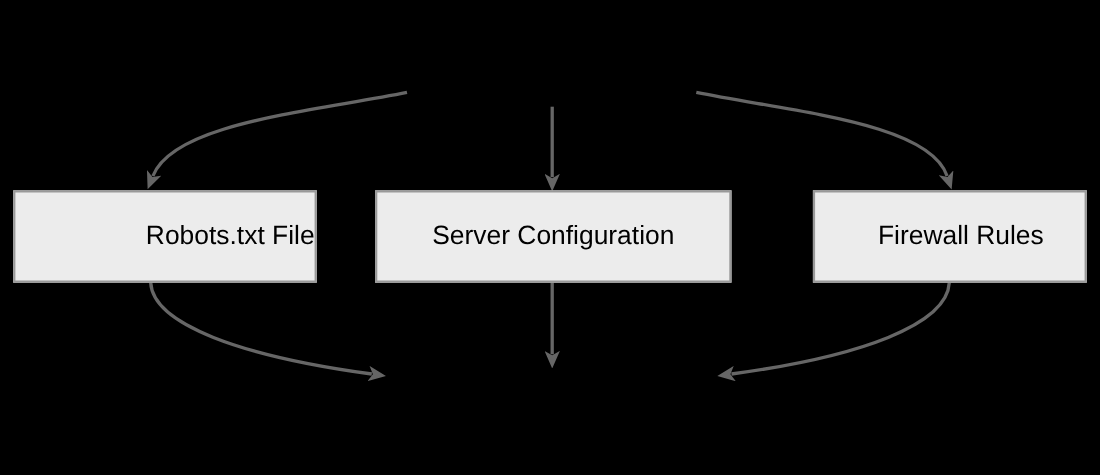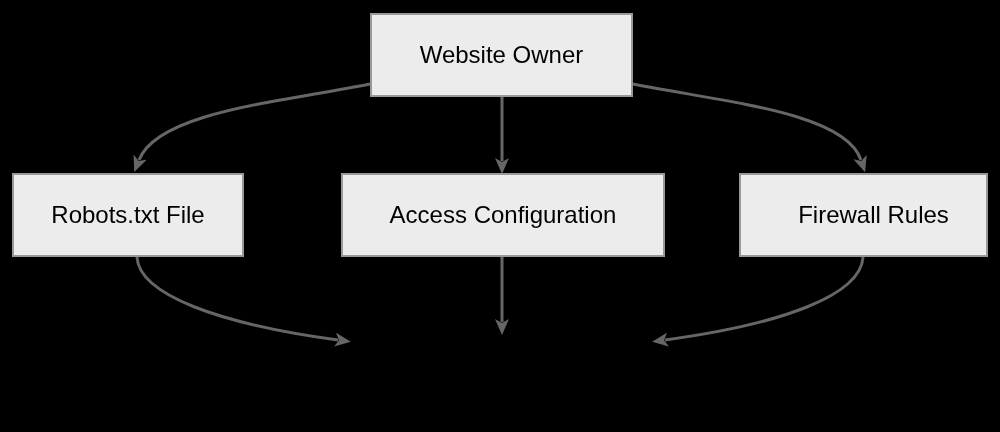--- a/index.html
+++ b/index.html
@@ -35,21 +35,21 @@
     display: flex;
     align-items: center;
     justify-content: center;
     color: #000000;
     font-size: 24px;
     line-height: 1.2;
     text-align: center;
     white-space: nowrap;
   }
   #node-website-owner      { left: 370px; top: 13px;  width: 263px; height: 84px; }
-  #node-robots-txt-file    { left: 12px;  top: 173px; width: 232px; height: 84px; }
+  #node-robots-txt-file    { left: 12px;  top: 173px; width: 276px; height: 84px; justify-content: flex-end; }
   #node-server-config      { left: 341px; top: 173px; width: 324px; height: 84px; }
   #node-firewall-rules     { left: 739px; top: 173px; width: 249px; height: 84px; padding-left: 20px; }
   #node-control-bot-access { left: 350px; top: 334px; width: 303px; height: 84px; }
 </style>
 </head>
 <body>
 
 <div class="canvas">
 
   <svg class="edges-layer" width="1000" height="432" viewBox="0 0 1000 432" xmlns="http://www.w3.org/2000/svg">
@@ -65,30 +65,27 @@
 
     <path class="edge" d="M 633 84 C 723 102, 845 112, 861 160" marker-end="url(#arrowhead)"></path>
 
     <path class="edge" d="M 137 257 C 139 295, 220 324, 338 340" marker-end="url(#arrowhead)"></path>
 
     <path class="edge" d="M 502 257 L 502 322" marker-end="url(#arrowhead)"></path>
 
     <path class="edge" d="M 863 257 C 861 295, 783 324, 665 340" marker-end="url(#arrowhead)"></path>
   </svg>
 
-  <div class="node" id="node-website-owner">
-    <span>Website Owner</span>
-  </div>
 
   <div class="node" id="node-robots-txt-file">
     <span>Robots.txt File</span>
   </div>
 
   <div class="node" id="node-server-config">
-    <span>Access Configuration</span>
+    <span>Server Configuration</span>
   </div>
 
   <div class="node" id="node-firewall-rules">
     <span>Firewall Rules</span>
   </div>
 
 
 </div>
 
 </body></html>

